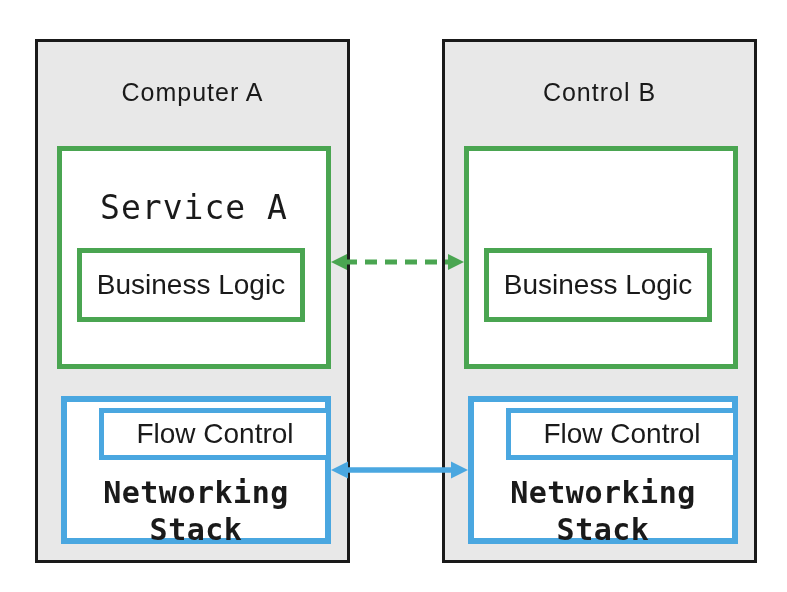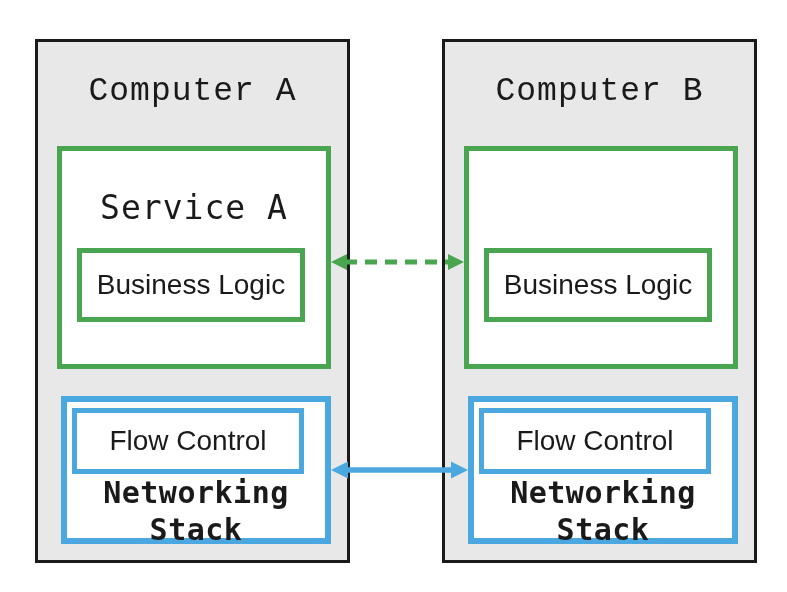--- a/index.html
+++ b/index.html
@@ -14,22 +14,22 @@
   .computer{
     position:absolute;
     top:39px;width:315px;height:524px;
     box-sizing:border-box;
     border:3px solid var(--ink,#1a1a1a);
     background:var(--computer-bg,#e8e8e8);
   }
   .computer-title{
     margin-top:31px;
     text-align:center;
-    font-family:Liberation Mono, monospace;
-    font-size:33px;line-height:38px;
+    font-family:Liberation Sans, sans-serif;
+    font-size:25px;line-height:38px;
     letter-spacing:1px;
     white-space:nowrap;
   }
   .service-box{
     position:absolute;
     top:146px;width:274px;height:223px;
     box-sizing:border-box;
     border:5px solid var(--green,#4aa551);
     background:#ffffff;
   }
@@ -53,21 +53,21 @@
   }
   .net-box{
     position:absolute;
     top:396px;width:270px;height:148px;
     box-sizing:border-box;
     border:6px solid var(--blue,#4aa7e0);
     background:#ffffff;
   }
   .fc-box{
     position:absolute;
-    left:5px;top:6px;width:232px;height:66px;
+    left:32px;top:6px;width:232px;height:52px;
     box-sizing:border-box;
     border:5px solid var(--blue,#4aa7e0);
     background:#ffffff;
     display:flex;align-items:center;justify-content:center;
     font-size:28px;
     white-space:nowrap;
   }
   .net-title{
     position:absolute;
     left:0;right:0;top:64px;
@@ -110,21 +110,21 @@
     </div>
   </div>
   <div class="net-box" id="net-a">
     <div class="fc-box">
       <span>Flow Control</span>
     </div>
     <div class="net-title">Networking Stack</div>
   </div>
 
   <div class="computer" id="computer-b">
-    <div class="computer-title">Computer B</div>
+    <div class="computer-title">Control B</div>
   </div>
   <div class="service-box" id="service-b">
     <div class="bl-box">
       <span>Business Logic</span>
     </div>
   </div>
   <div class="net-box" id="net-b">
     <div class="fc-box">
       <span>Flow Control</span>
     </div>

